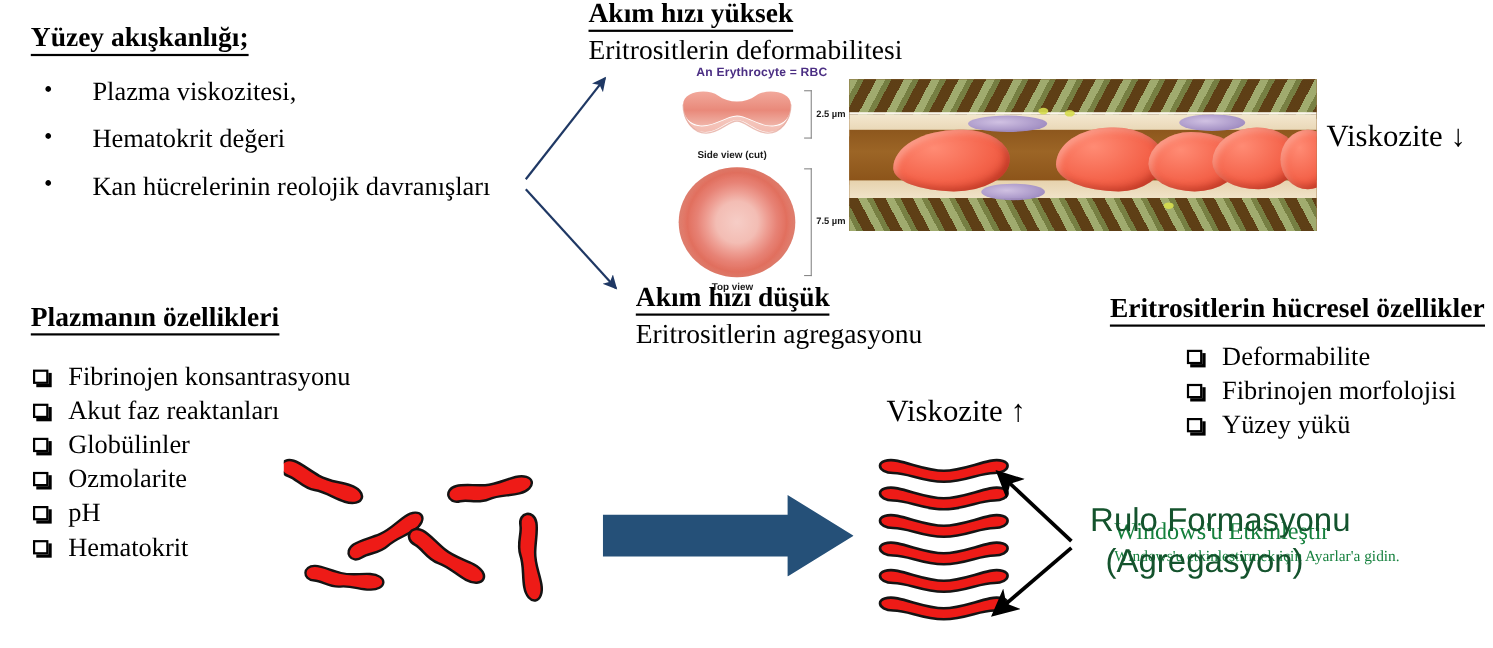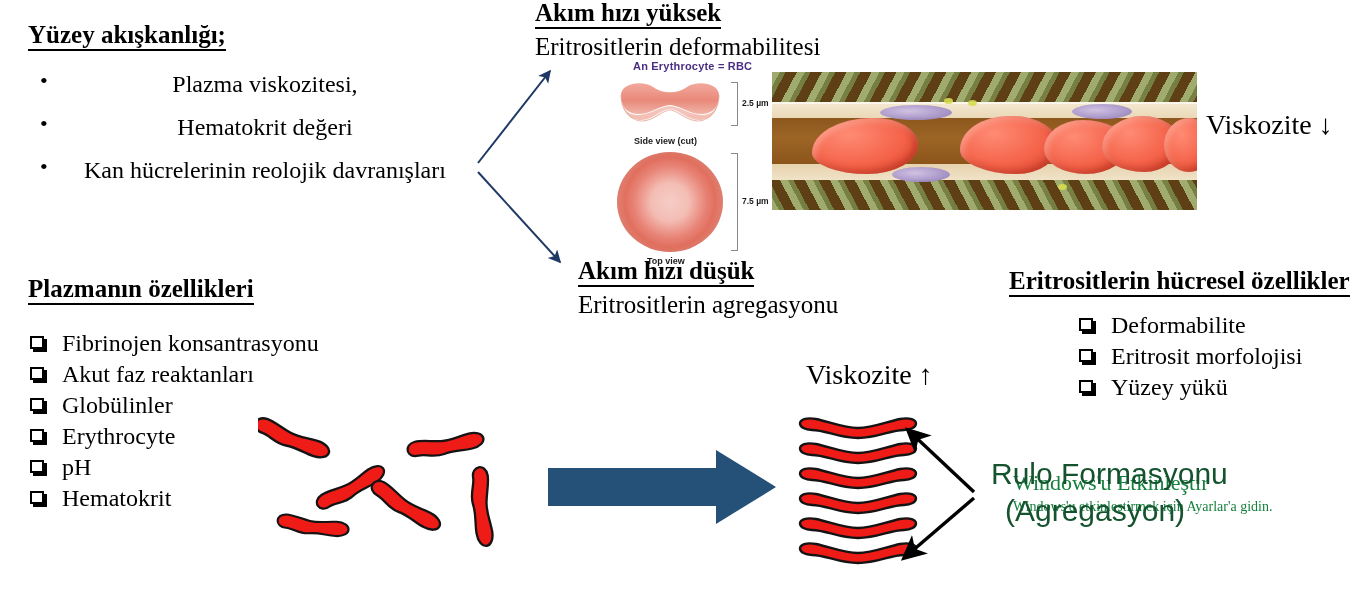--- a/index.html
+++ b/index.html
@@ -33,21 +33,21 @@
     line-height: 1.1;
     white-space: nowrap;
   }
   .plain {
     font-size: 28px;
     line-height: 1.1;
     white-space: nowrap;
   }
 
   
-  .bullet-list { list-style: none; margin: 0; padding: 0; text-align: center; }
+  .bullet-list { list-style: none; margin: 0; padding: 0; }
   .bullet-list li {
     font-size: 24px;
     line-height: 1.0;
     margin-bottom: 19px;
     white-space: nowrap;
     position: relative;
     padding-left: 56px;
   }
   .bullet-list li::before {
     content: "\2022";
@@ -292,31 +292,31 @@
     <div class="heading">Akım hızı düşük</div>
     <div class="subheading" style="margin-top:4px;">Eritrositlerin agregasyonu</div>
   </div>
 
   <div class="abs" style="left:28px; top:276px;">
     <div class="heading">Plazmanın özellikleri</div>
     <ul class="check-list" style="margin-top:26px;">
       <li><span class="cbox"></span><span>Fibrinojen konsantrasyonu</span></li>
       <li><span class="cbox"></span><span>Akut faz reaktanları</span></li>
       <li><span class="cbox"></span><span>Globülinler</span></li>
-      <li><span class="cbox"></span><span>Erythrocyte</span></li>
+      <li><span class="cbox"></span><span>Ozmolarite</span></li>
       <li><span class="cbox"></span><span>pH</span></li>
       <li><span class="cbox"></span><span>Hematokrit</span></li>
     </ul>
   </div>
 
   <div class="abs" style="left:1009px; top:268px;">
     <div class="heading">Eritrositlerin hücresel özellikler</div>
     <ul class="check-list" style="margin-top:16px; margin-left:68px;">
       <li><span class="cbox"></span><span>Deformabilite</span></li>
-      <li><span class="cbox"></span><span>Eritrosit morfolojisi</span></li>
+      <li><span class="cbox"></span><span>Fibrinojen morfolojisi</span></li>
       <li><span class="cbox"></span><span>Yüzey yükü</span></li>
     </ul>
   </div>
 
   <div class="abs plain" style="left:806px; top:360px;">Viskozite ↑</div>
 
   <svg class="abs" style="left:258px; top:408px;" width="270" height="172">
     <defs>
       <g id="dumbbell">
         <path d="M9,14 C3,14 0,10.5 0,7 C0,3.5 3,0 9,0 C16,0 24,3.5 34,5.5

